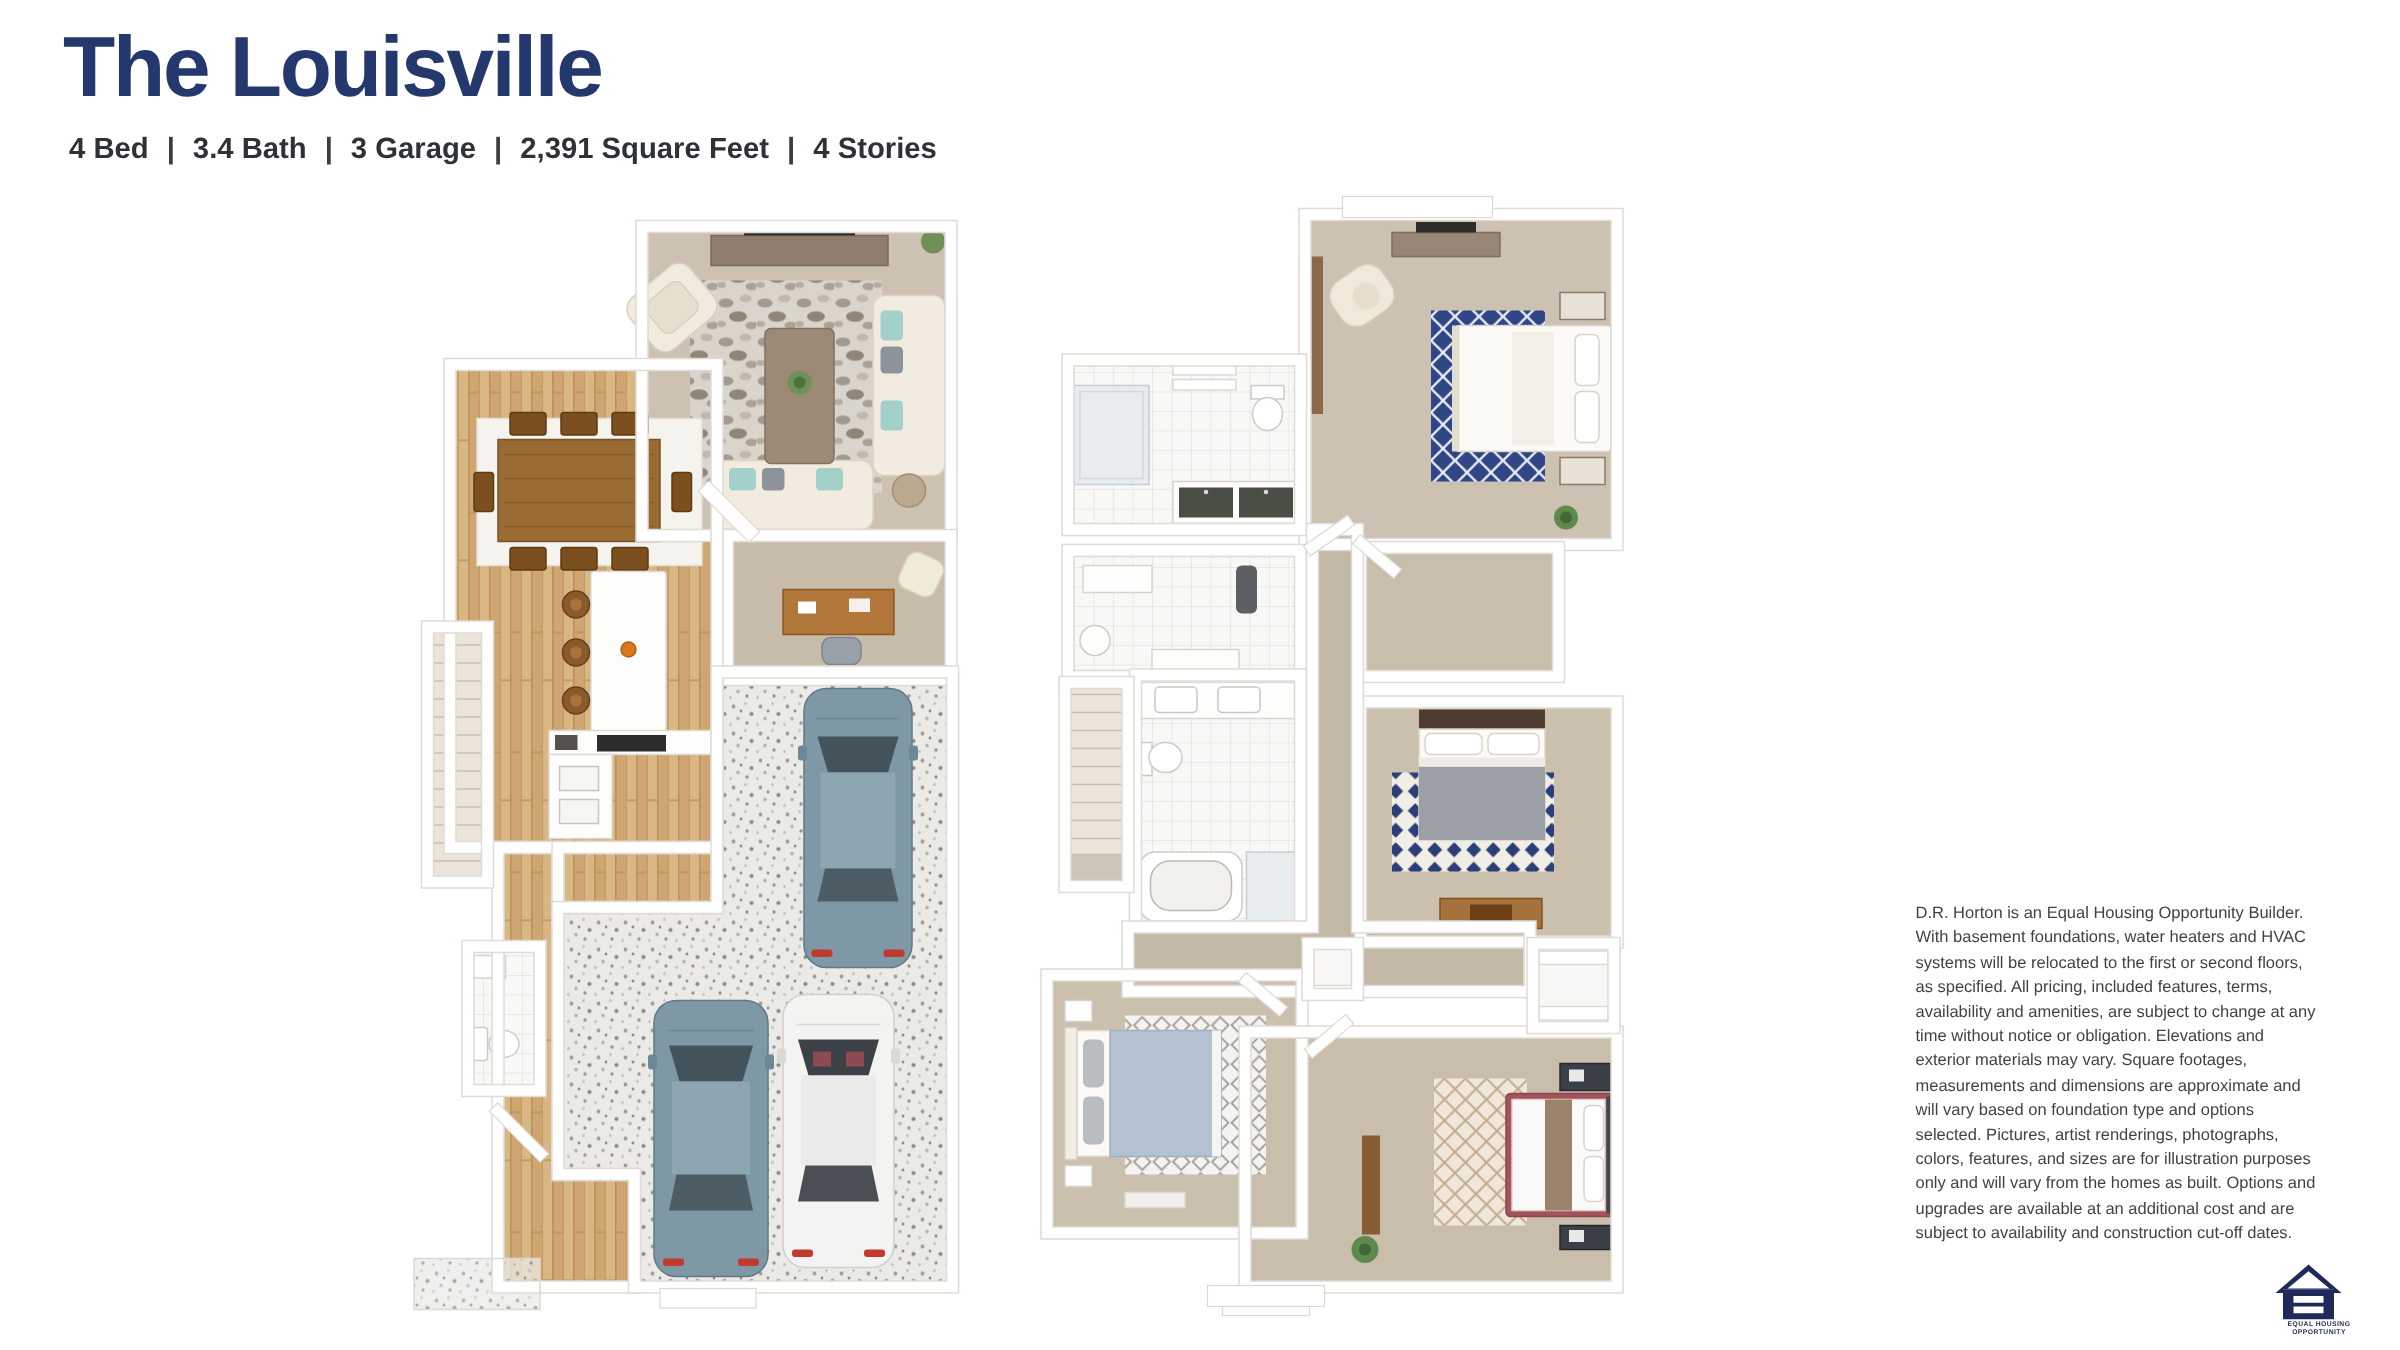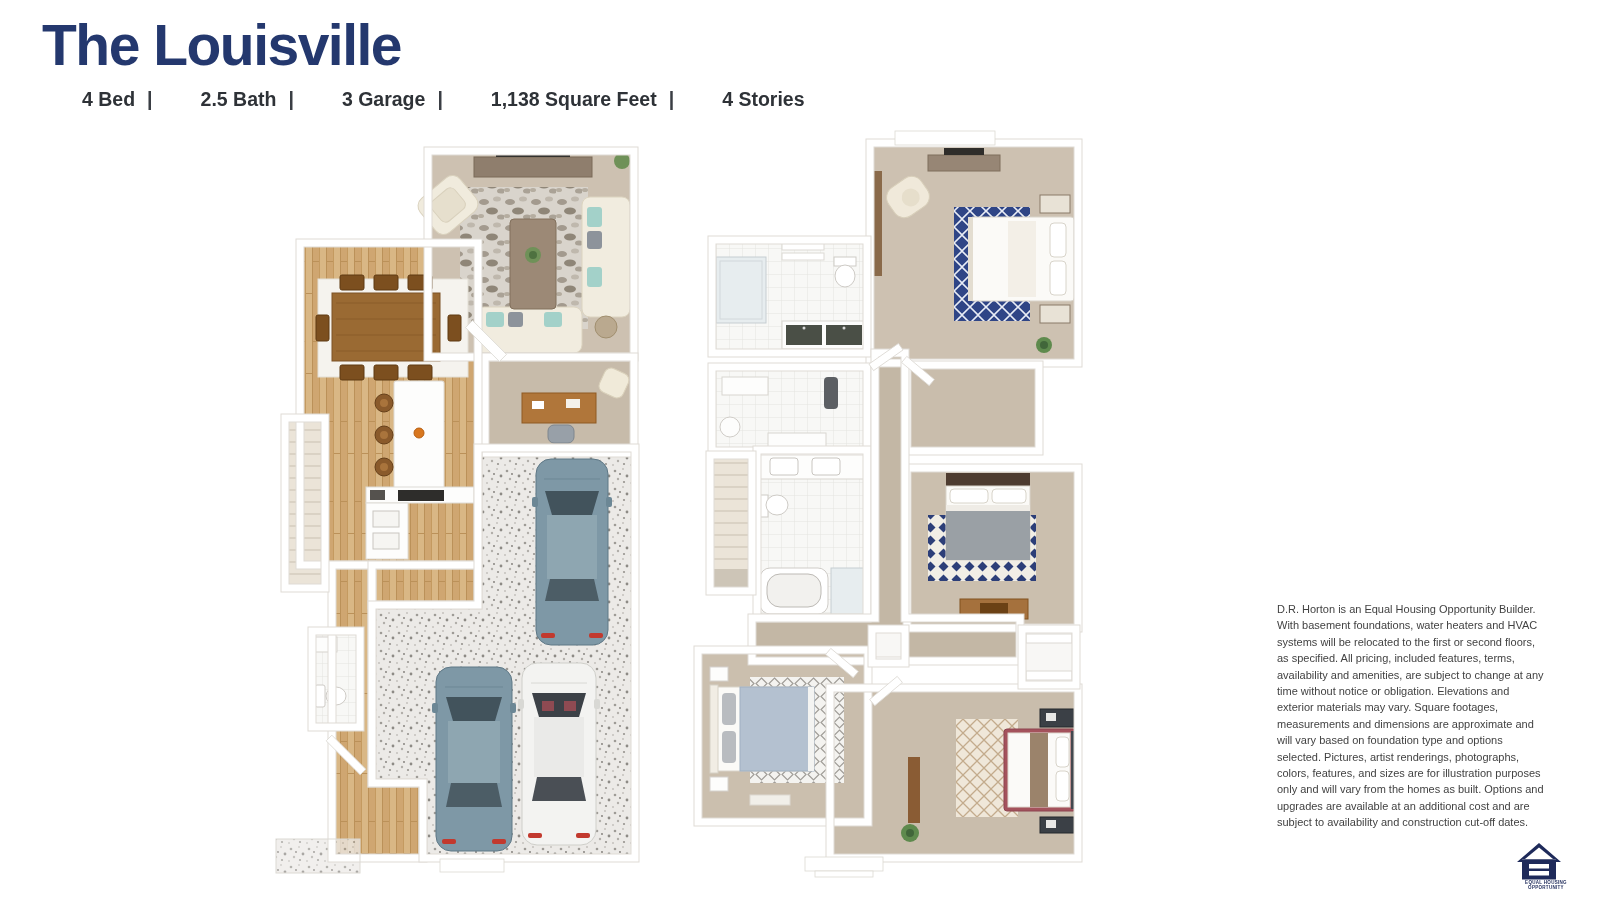--- a/index.html
+++ b/index.html
@@ -10,21 +10,21 @@
   .page-title {
     position:absolute; left:42px; top:12px;
     font-size:57px; font-weight:bold; letter-spacing:-1.5px;
     color:var(--title-navy,#24386e);
   }
   .specs-bar {
     position:absolute; left:46px; top:88px;
     font-size:19.5px; font-weight:bold; color:var(--specs-text,#2e3237);
     display:flex; align-items:center; white-space:nowrap;
   }
-  .spec-item { display:inline-block;margin-left:36px; }
+  .spec-item { display:inline-block; }
   .spec-divider { display:inline-block; margin:0 12px; font-weight:bold; color:#3a3e44; }
 
   .disclaimer {
     position:absolute; left:1277px; top:601px; width:268px;
     font-size:11px; line-height:16.4px; color:var(--disclaimer-text,#424242);
   }
 
   .eho { position:absolute; left:1516px; top:842px; width:60px; text-align:center; }
   .eho-text { font-size:4.5px; font-weight:bold; letter-spacing:.3px;
               color:var(--logo-navy,#1e2a5a); line-height:5px; }
@@ -41,25 +41,25 @@
 </style>
 </head>
 <body>
 
 <div class="stage">
 
   <div class="page-title">The Louisville</div>
   <div class="specs-bar">
       <span class="spec-item">4 Bed</span>
       <span class="spec-divider">|</span>
-      <span class="spec-item">2.5 Bath</span>
+      <span class="spec-item">3.4 Bath</span>
       <span class="spec-divider">|</span>
       <span class="spec-item">3 Garage</span>
       <span class="spec-divider">|</span>
-      <span class="spec-item">1,138 Square Feet</span>
+      <span class="spec-item">2,391 Square Feet</span>
       <span class="spec-divider">|</span>
       <span class="spec-item">4 Stories</span>
     </div>
 
   <div class="floorplan fp1">
   <svg width="374" height="734" viewBox="0 0 374 734">
     <defs>
       <pattern id="wood" width="14" height="80" patternUnits="userSpaceOnUse">
         <rect width="14" height="80" fill="#d9b785"></rect>
         <rect width="7" height="80" fill="#cfa671"></rect>

